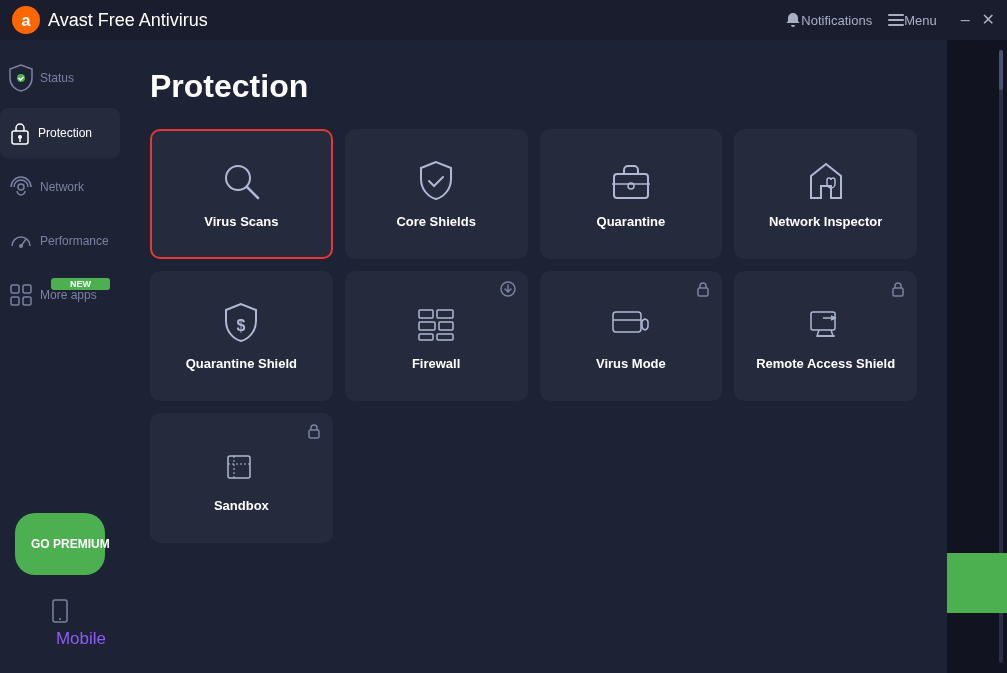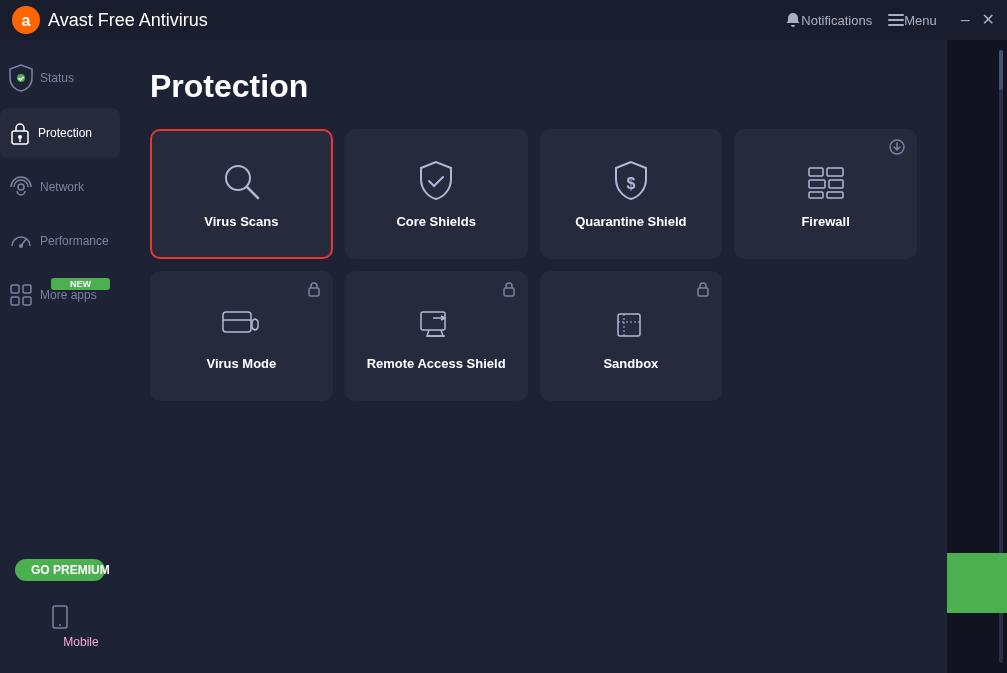--- a/index.html
+++ b/index.html
@@ -110,39 +110,39 @@
       top: 8px;
       right: 10px;
     }
 
     .go-premium-btn {
       margin-top: auto;
       background: #4caf50;
       color: #fff;
       border: none;
       border-radius: 20px;
-      padding: 4px 16px;
+      padding: 24px 16px;
       font-size: 12px;
       font-weight: 700;
       cursor: pointer;
       white-space: nowrap;
       width: 90px;
       text-align: center;
     }
 
     .sidebar-bottom {
       display: flex;
       flex-direction: column;
       align-items: center;
       padding: 12px 8px;
       cursor: pointer;
       gap: 6px;
       margin-top: 8px;
     }
-    .sidebar-bottom .sidebar-label { color: #f9a8d4; font-size: 12px; margin-left: 42px; }
+    .sidebar-bottom .sidebar-label { color: #8b5cf6; font-size: 17px; margin-left: 42px; }
 
     
     .content {
       flex: 1;
       background: #1e2235;
       padding: 28px 30px;
       overflow-y: auto;
     }
 
     .page-title {
@@ -346,21 +346,37 @@
       </div>
 
       <div class="tile">
         <svg width="46" height="46" viewBox="0 0 46 46" fill="none" style="margin-bottom:10px">
           <path d="M23 4L8 10v11c0 10 7 18 15 20 8-2 15-10 15-20V10L23 4z" stroke="#b0b8d4" stroke-width="2" fill="none"></path>
           <path d="M16 23l5 5 9-9" stroke="#b0b8d4" stroke-width="2" fill="none" stroke-linecap="round"></path>
         </svg>
         <span class="tile-label">Core Shields</span>
       </div>
 
-
+      <div class="tile">
+        <svg width="46" height="46" viewBox="0 0 46 46" fill="none" style="margin-bottom:10px">
+          <rect x="6" y="16" width="34" height="24" rx="3" stroke="#b0b8d4" stroke-width="2" fill="none"></rect>
+          <path d="M16 16v-4a4 4 0 0 1 4-4h6a4 4 0 0 1 4 4v4" stroke="#b0b8d4" stroke-width="2" fill="none"></path>
+          <circle cx="23" cy="28" r="3" stroke="#b0b8d4" stroke-width="1.5" fill="none"></circle>
+          <line x1="4" y1="26" x2="42" y2="26" stroke="#b0b8d4" stroke-width="1.5"></line>
+        </svg>
+        <span class="tile-label">Quarantine</span>
+      </div>
+
+      <div class="tile">
+        <svg width="46" height="46" viewBox="0 0 46 46" fill="none" style="margin-bottom:10px">
+          <path d="M23 6L8 18v22h10V28h10v12h10V18L23 6z" stroke="#b0b8d4" stroke-width="2" fill="none"></path>
+          <path d="M28 22c0-1 1-2 2-2s2 1 2 2v4a4 4 0 0 1-4 4 4 4 0 0 1-4-4v-4c0-1 1-2 2-2s2 1 2 2" stroke="#b0b8d4" stroke-width="1.5" fill="none"></path>
+        </svg>
+        <span class="tile-label">Network Inspector</span>
+      </div>
 
       <div class="tile">
         <svg width="46" height="46" viewBox="0 0 46 46" fill="none" style="margin-bottom:10px">
           <path d="M23 4L8 10v11c0 10 7 18 15 20 8-2 15-10 15-20V10L23 4z" stroke="#b0b8d4" stroke-width="2" fill="none"></path>
           <text x="23" y="31" text-anchor="middle" font-size="16" fill="#b0b8d4" font-weight="bold">$</text>
         </svg>
         <span class="tile-label">Quarantine Shield</span>
       </div>
 
       <div class="tile">

